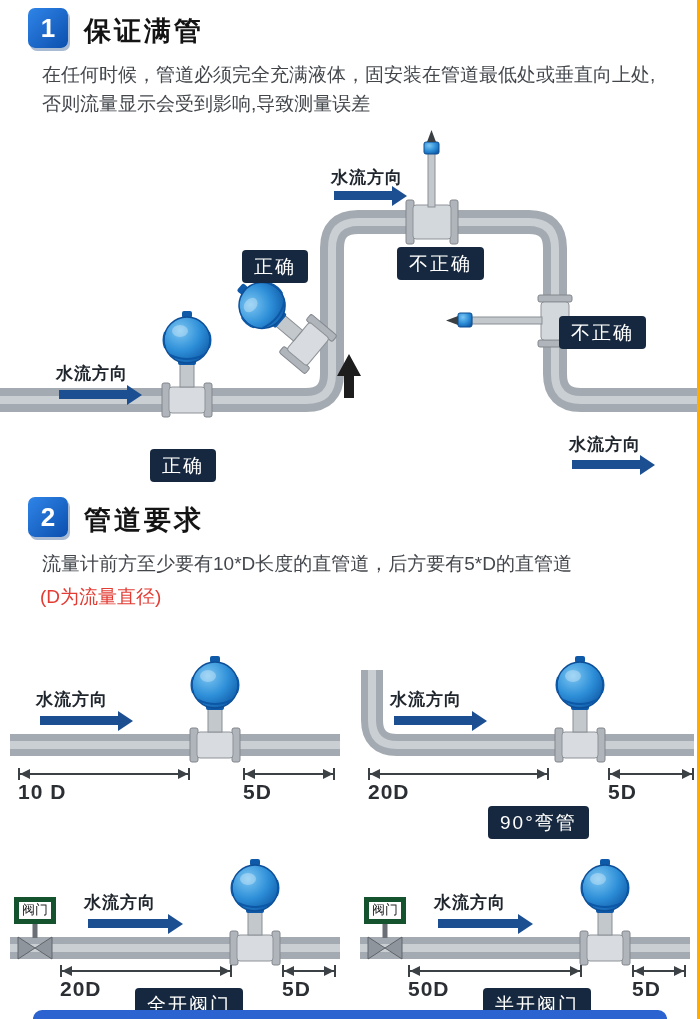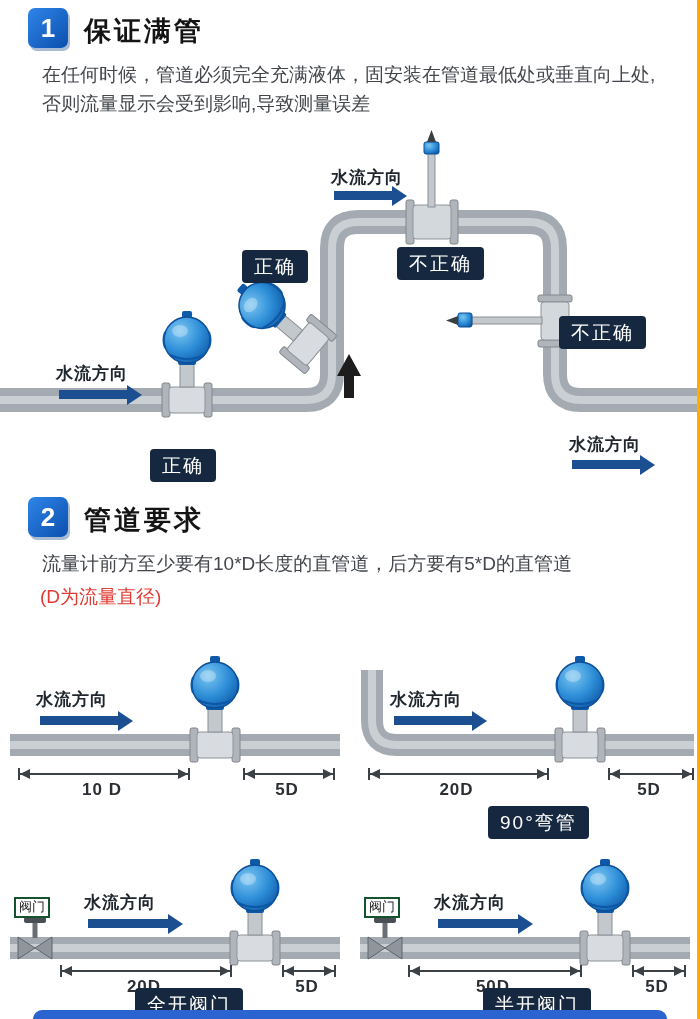--- a/index.html
+++ b/index.html
@@ -16,23 +16,23 @@
   .farrow{position:absolute;height:9px;background:#1c4f92;}
   .farrow::after{content:"";position:absolute;right:-15px;top:50%;transform:translateY(-50%);
        border-left:15px solid #1c4f92;border-top:10px solid transparent;border-bottom:10px solid transparent;}
   .badge{position:absolute;background:#16283f;color:#fff;font-size:19px;line-height:1;
        padding:7px 12px;border-radius:4px;letter-spacing:2px;white-space:nowrap;}
   .dim{position:absolute;height:12px;border-left:2px solid #3c4146;border-right:2px solid #3c4146;}
   .dim i{position:absolute;left:0;right:0;top:5px;height:2px;background:#3c4146;display:block;}
   .dim b{position:absolute;top:1px;width:0;height:0;display:block;}
   .dim b.l{left:0;border-top:5px solid transparent;border-bottom:5px solid transparent;border-right:10px solid #3c4146;}
   .dim b.r{right:0;border-top:5px solid transparent;border-bottom:5px solid transparent;border-left:10px solid #3c4146;}
-  .dlabel{position:absolute;font-size:17px;font-weight:600;color:#2b2f33;text-align:center;letter-spacing:1px;}
+  .dlabel{position:absolute;font-size:21px;font-weight:600;color:#2b2f33;letter-spacing:1px;}
   .panel{position:absolute;}
-  .vlabel{position:absolute;font-size:13px;color:#222;border:2px solid #14532d;background:#fff;padding:0 3px;line-height:1.3;}
+  .vlabel{position:absolute;font-size:13px;color:#222;border:5px solid #14532d;background:#fff;padding:0 3px;line-height:1.3;}
   .edge{position:absolute;right:0;top:0;width:3px;height:100%;background:#ffac00;}
   .bottombar{position:absolute;left:33px;bottom:0;width:634px;height:9px;background:#2b63d1;border-radius:10px 10px 0 0;}
 </style>
 </head>
 <body>
 
 <div class="page">
 
   <svg width="0" height="0" style="position:absolute">
     <defs>

